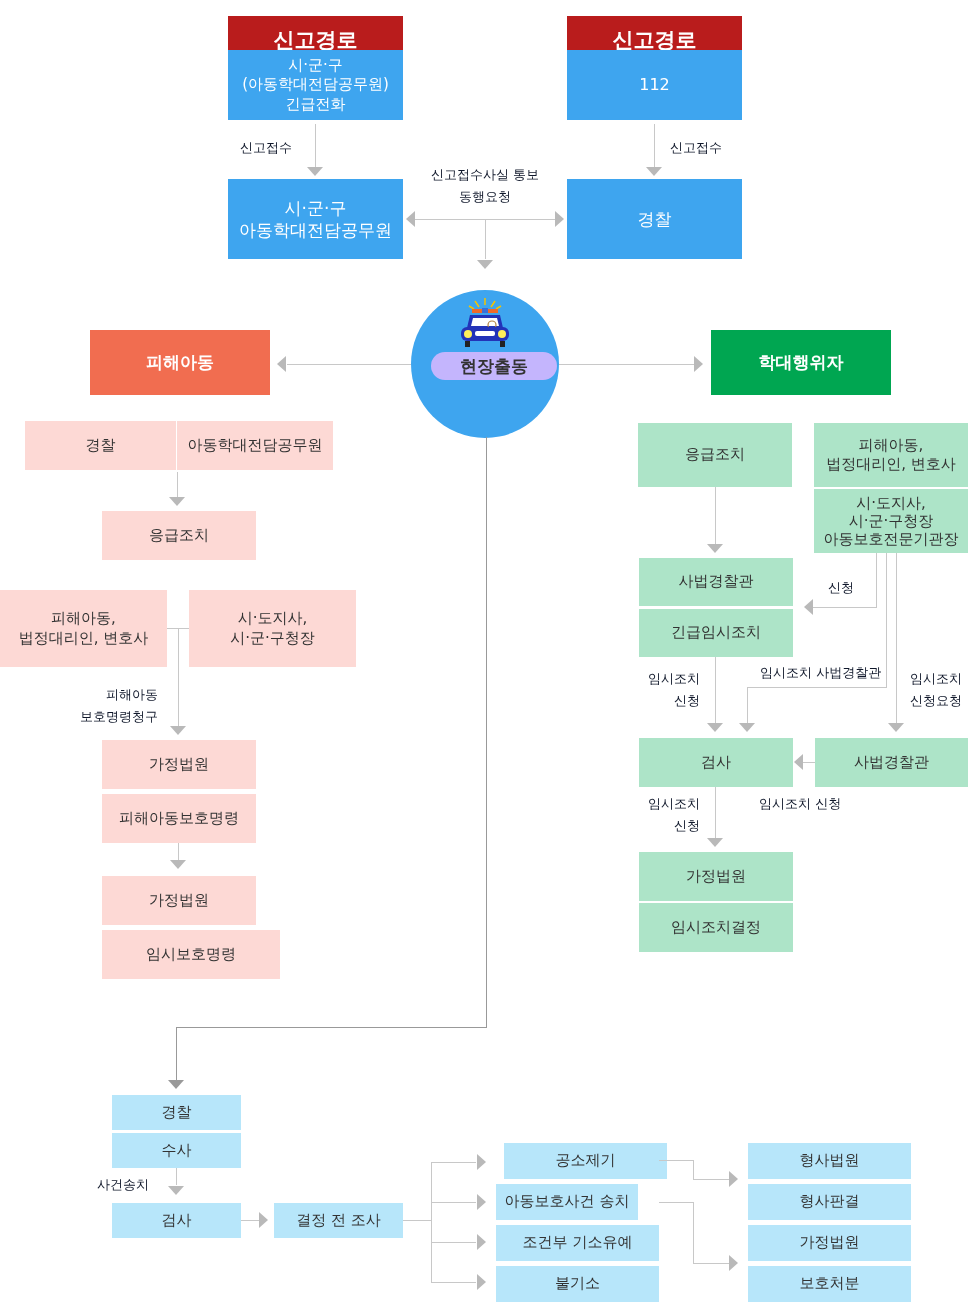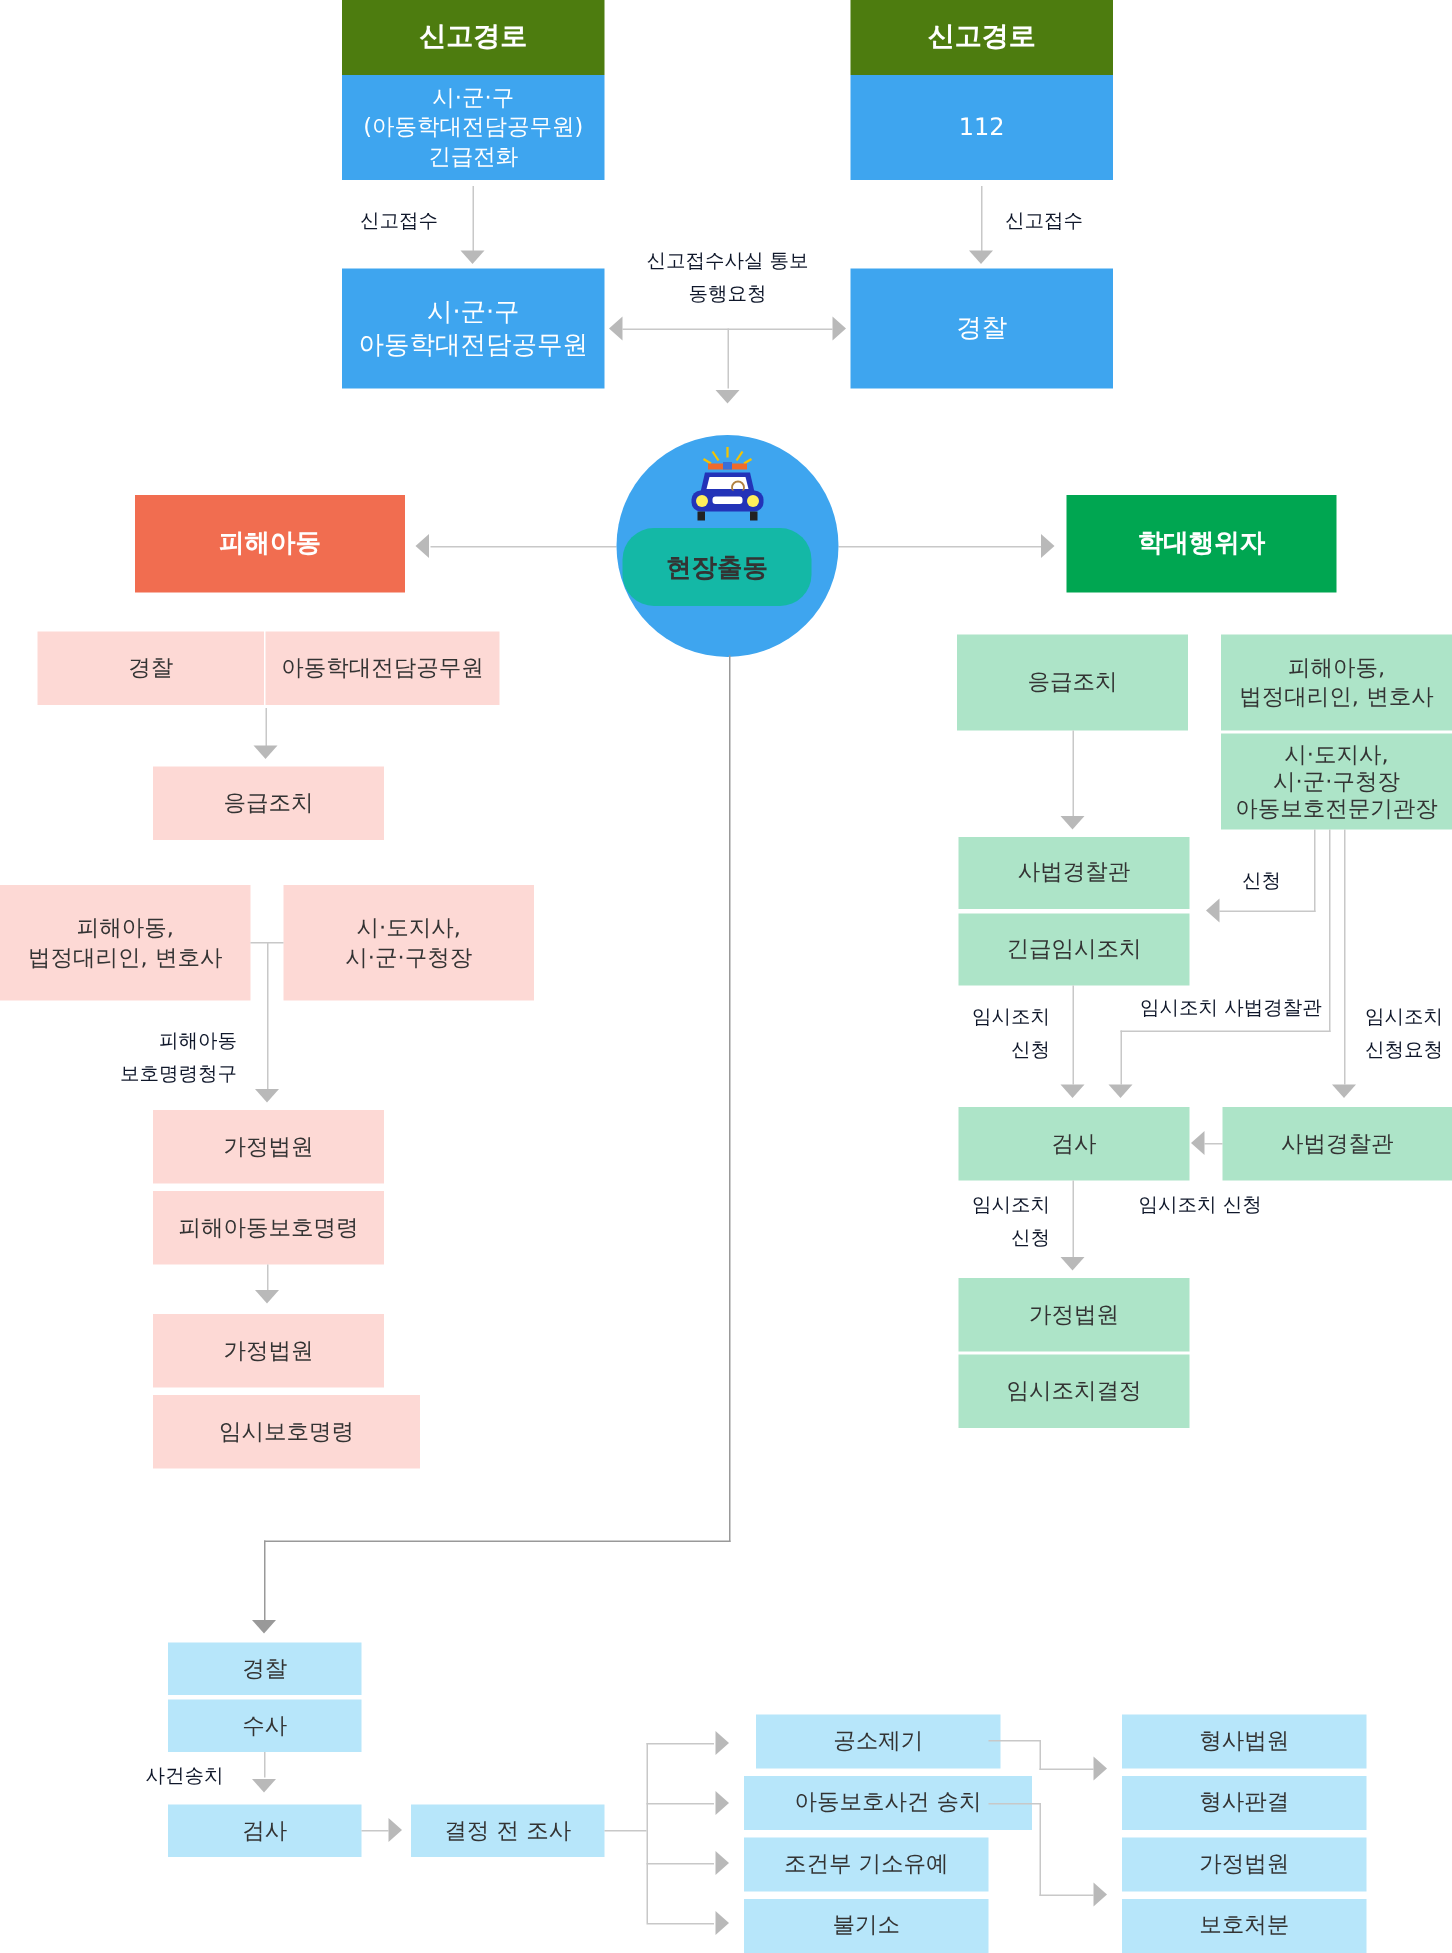--- a/index.html
+++ b/index.html
@@ -1,39 +1,39 @@
 <!DOCTYPE html>
 <html><head>
 <meta charset="utf-8">
 <style>
   html, body { margin:0; padding:0; background:#ffffff; }
   body { width:968px; height:1302px; position:relative; overflow:hidden;
          font-family:"DejaVu Sans","Liberation Sans",sans-serif; }
   .box { position:absolute; display:flex; align-items:center; justify-content:center;
          text-align:center; box-sizing:border-box; line-height:1.3; white-space:pre-line; }
-  .hdr { background:#4d7c0f; color:#fff; font-size:18px; font-weight:bold; }
+  .hdr { background:#b91c1c; color:#fff; font-size:21px; font-weight:bold;margin-top:16px; }
   .blue { background:#3ea5ef; color:#fff; font-size:16px; }
   .blue-lg { background:#3ea5ef; color:#fff; font-size:17px; }
   .pink { background:#fdd9d5; color:#333; font-size:15px; }
   .green { background:#ade4c8; color:#333; font-size:15px; }
   .sky { background:#b7e6fa; color:#333; font-size:15px; }
   .victim { background:#f16d50; color:#fff; font-size:17px; font-weight:bold; }
   .abuser { background:#00a651; color:#fff; font-size:17px; font-weight:bold; }
   .lbl { position:absolute; font-size:13px; color:#0f172a; line-height:1.7; white-space:pre-line; }
   .lbl.r { text-align:right; }
   .lbl.c { text-align:center; }
   .ln { position:absolute; background:#c8c8c8; }
   .ln.dk { background:#999; }
   .arr { position:absolute; width:0; height:0; }
   .arr.d { border-left:8px solid transparent; border-right:8px solid transparent; border-top:9px solid #b9b9b9; }
   .arr.l { border-top:8px solid transparent; border-bottom:8px solid transparent; border-right:9px solid #b9b9b9; }
   .arr.r { border-top:8px solid transparent; border-bottom:8px solid transparent; border-left:9px solid #b9b9b9; }
   .arr.d.dk { border-top-color:#999; }
   .circle { position:absolute; left:411px; top:290px; width:148px; height:148px; border-radius:50%; background:#3ea5ef; }
-  .pill { position:absolute; left:4px; top:62px; width:126px; height:52px; border-radius:21px; background:#14b8a6;
+  .pill { position:absolute; left:20px; top:62px; width:126px; height:28px; border-radius:21px; background:#c4b5fd;
           display:flex; align-items:center; justify-content:center; font-size:17px; font-weight:bold; color:#333; }
   .car { position:absolute; left:44px; top:8px; width:60px; height:54px; }
 </style>
 </head>
 <body>
 
 <div class="box hdr" style="left:228px;top:0;width:175px;height:50px;">신고경로</div>
 <div class="box blue" style="left:228px;top:50px;width:175px;height:70px;font-size:15px;">시·군·구
 (아동학대전담공무원)
 긴급전화</div>
@@ -183,21 +183,21 @@
 <div class="ln" style="left:431px;top:1162px;width:45px;height:1px;"></div>
 <div class="ln" style="left:431px;top:1202px;width:45px;height:1px;"></div>
 <div class="ln" style="left:431px;top:1242px;width:45px;height:1px;"></div>
 <div class="ln" style="left:431px;top:1282px;width:45px;height:1px;"></div>
 <div class="arr r" style="left:477px;top:1154px;"></div>
 <div class="arr r" style="left:477px;top:1194px;"></div>
 <div class="arr r" style="left:477px;top:1234px;"></div>
 <div class="arr r" style="left:477px;top:1274px;"></div>
 
 <div class="box sky" style="left:504px;top:1143px;width:163px;height:36px;">공소제기</div>
-<div class="box sky" style="left:496px;top:1184px;width:192px;height:36px;">아동보호사건 송치</div>
+<div class="box sky" style="left:496px;top:1184px;width:142px;height:36px;">아동보호사건 송치</div>
 <div class="box sky" style="left:496px;top:1225px;width:163px;height:36px;">조건부 기소유예</div>
 <div class="box sky" style="left:496px;top:1266px;width:163px;height:36px;">불기소</div>
 
 <div class="ln" style="left:659px;top:1160px;width:35px;height:1px;"></div>
 <div class="ln" style="left:693px;top:1160px;width:1px;height:20px;"></div>
 <div class="ln" style="left:693px;top:1179px;width:36px;height:1px;"></div>
 <div class="arr r" style="left:729px;top:1171px;"></div>
 
 <div class="ln" style="left:659px;top:1202px;width:35px;height:1px;"></div>
 <div class="ln" style="left:693px;top:1202px;width:1px;height:62px;"></div>

